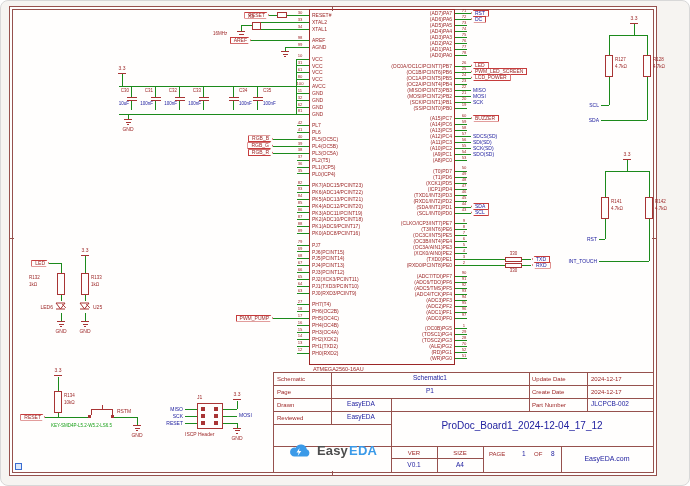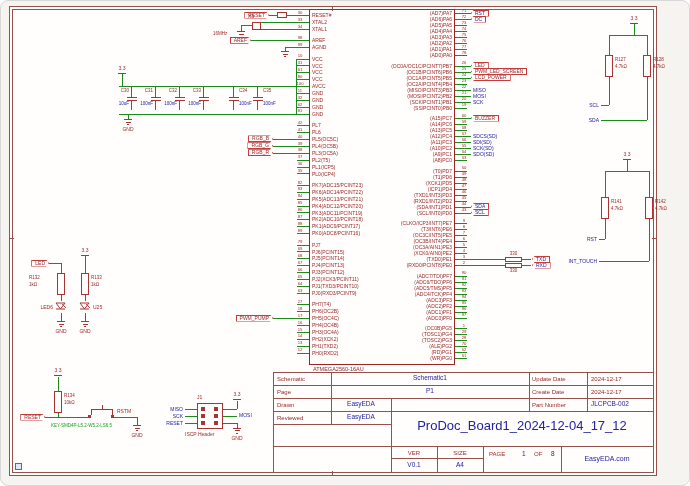--- a/index.html
+++ b/index.html
@@ -590,24 +590,32 @@
     <span class="tb-lbl" style="left:276px;top:399.5px">Drawn</span>
     <span class="tb-val center" style="left:332px;top:399px;width:56px">EasyEDA</span>
     <span class="tb-lbl" style="left:276px;top:412.5px">Reviewed</span>
     <span class="tb-val center" style="left:332px;top:412px;width:56px">EasyEDA</span>
     <span class="tb-lbl" style="left:531px;top:373.5px">Update Date</span>
     <span class="tb-date" style="left:590px;top:373.5px">2024-12-17</span>
     <span class="tb-lbl" style="left:531px;top:386.5px">Create Date</span>
     <span class="tb-date" style="left:590px;top:386.5px">2024-12-17</span>
     <span class="tb-lbl" style="left:531px;top:399.5px">Part Number</span>
     <span class="tb-val" style="left:590px;top:399px">JLCPCB-002</span>
-    <span class="tb-val center" style="left:390px;top:421px;width:262px;font-size:13px">ProDoc_Board1_2024-12-04_17_12</span>
+    <span class="tb-val center" style="left:390px;top:421px;width:262px;font-size:10px">ProDoc_Board1_2024-12-04_17_12</span>
     <span class="tb-lbl center" style="left:390px;top:448px;width:46px">VER</span>
     <span class="tb-val center" style="left:390px;top:460px;width:46px">V0.1</span>
     <span class="tb-lbl center" style="left:436px;top:448px;width:46px">SIZE</span>
     <span class="tb-val center" style="left:436px;top:460px;width:46px">A4</span>
     <span class="tb-lbl" style="left:488px;top:449px">PAGE</span>
     <span class="tb-val" style="left:521px;top:448.5px">1</span>
     <span class="tb-lbl" style="left:533px;top:449px">OF</span>
     <span class="tb-val" style="left:550px;top:448.5px">8</span>
     <span class="tb-val center" style="left:560px;top:454px;width:92px;font-size:7px">EasyEDA.com</span>
+    <div class="logo-wrap">
+      <svg width="26" height="18" viewBox="0 0 26 18">
+        <path d="M7.5 15.5 a4.5 4.5 0 1 1 1.2-8.85 A6 6 0 0 1 19.8 8.2 a4 4 0 0 1 .5 7.3 z" fill="#3b9ae8"></path>
+        <path d="M12.5 7 l-3 4.5 h2.2 l-1 3.5 l3.6-5 h-2.3 z" fill="#ffffff"></path>
+      </svg>
+      <span class="logo-txt" style="color:#4d4d4d">Easy</span>
+        <span class="logo-txt" style="color:#3b9ae8;margin-left:-3px">EDA</span>
+    </div>
   </div>
 </div>
 
 </body></html>

